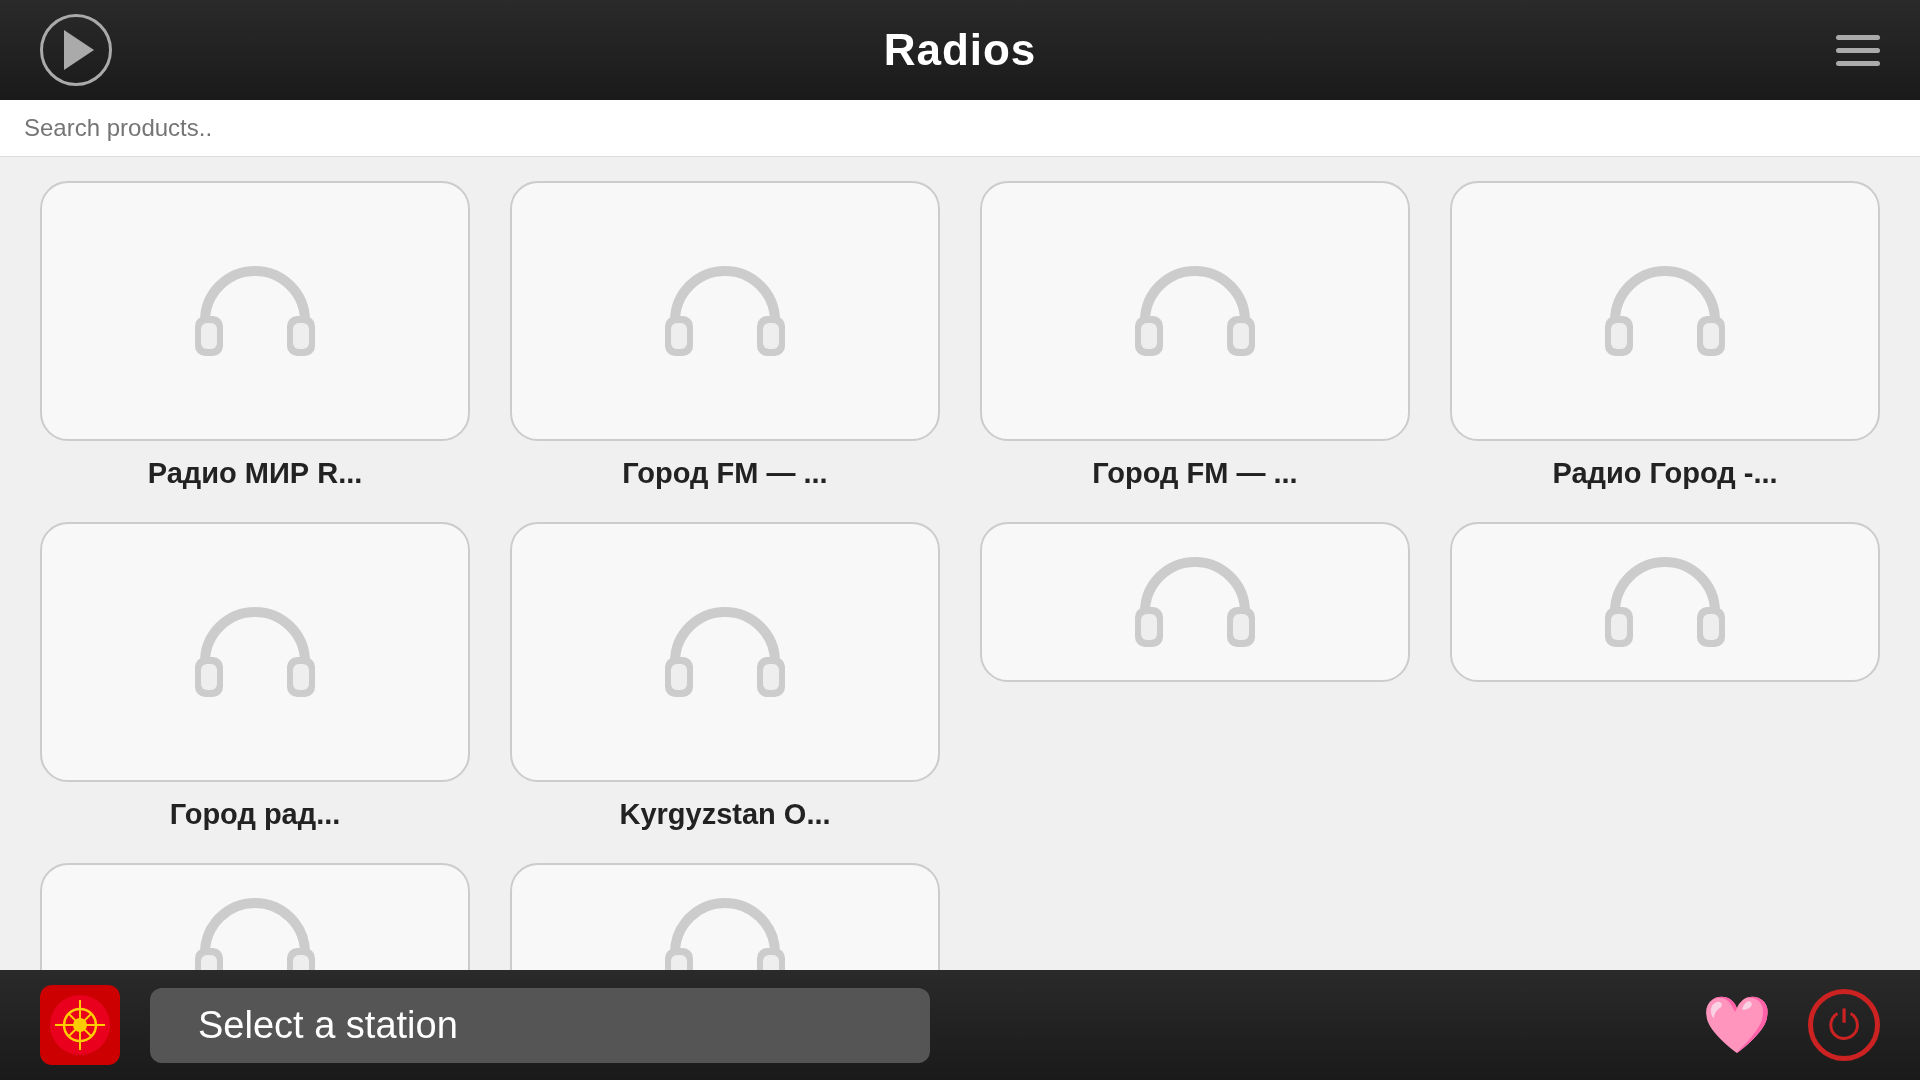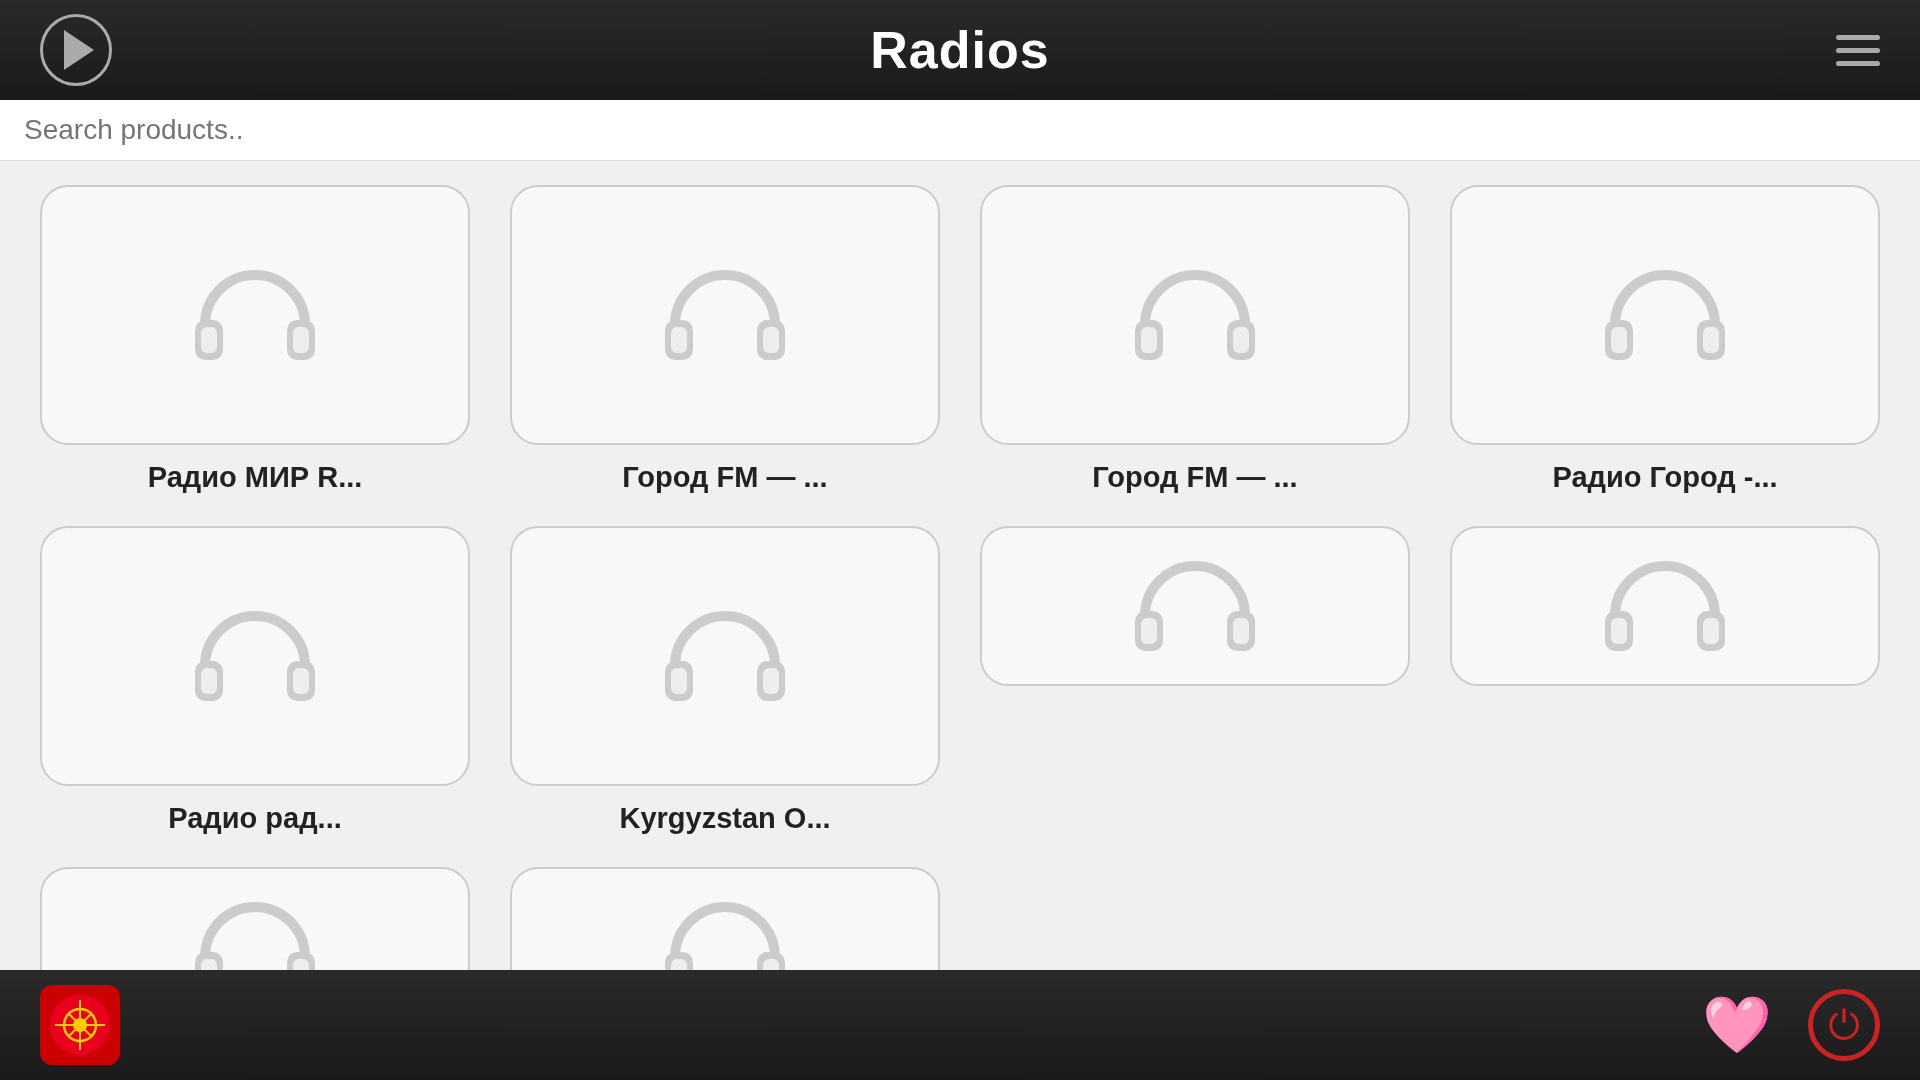--- a/index.html
+++ b/index.html
@@ -20,21 +20,21 @@
       height: 100px;
       display: flex;
       align-items: center;
       justify-content: space-between;
       padding: 0 40px;
       flex-shrink: 0;
     }
 
     .header-title {
       color: #ffffff;
-      font-size: 52px;
+      font-size: 44px;
       font-weight: 700;
       letter-spacing: 1px;
       position: absolute;
       left: 50%;
       transform: translateX(-50%);
     }
 
     .play-button-circle {
       width: 72px;
       height: 72px;
@@ -76,21 +76,21 @@
       background: #ffffff;
       border-bottom: 1px solid #dddddd;
       padding: 14px 24px;
       flex-shrink: 0;
     }
 
     .search-input {
       width: 100%;
       border: none;
       outline: none;
-      font-size: 28px;
+      font-size: 24px;
       color: #6d28d9;
       background: transparent;
     }
 
     
     .main-content {
       flex: 1;
       overflow-y: auto;
       padding: 24px 40px;
       background: #f0f0f0;
@@ -301,21 +301,21 @@
 
           <rect x="10" y="65" width="28" height="40" rx="10" ry="10" fill="#cccccc"></rect>
 
           <rect x="102" y="65" width="28" height="40" rx="10" ry="10" fill="#cccccc"></rect>
 
           <rect x="16" y="72" width="16" height="26" rx="6" ry="6" fill="#eeeeee"></rect>
 
           <rect x="108" y="72" width="16" height="26" rx="6" ry="6" fill="#eeeeee"></rect>
         </svg>
       </div>
-      <div class="station-name">Радио рад...</div>
+      <div class="station-name">Город рад...</div>
     </div>
       <div class="station-card">
       <div class="station-icon-box" style="">
         <svg class="headphones-svg" viewBox="0 0 140 120">
 
           <path d="M 20 70 A 50 50 0 0 1 120 70" fill="none" stroke="#cccccc" stroke-width="10" stroke-linecap="round"></path>
 
           <rect x="10" y="65" width="28" height="40" rx="10" ry="10" fill="#cccccc"></rect>
 
           <rect x="102" y="65" width="28" height="40" rx="10" ry="10" fill="#cccccc"></rect>
@@ -410,20 +410,21 @@
       <line x1="19" y1="19" x2="41" y2="41" stroke="#ffcc00" stroke-width="2"></line>
       <line x1="41" y1="19" x2="19" y2="41" stroke="#ffcc00" stroke-width="2"></line>
 
       <line x1="30" y1="5" x2="30" y2="14" stroke="#ffcc00" stroke-width="2"></line>
       <line x1="55" y1="30" x2="46" y2="30" stroke="#ffcc00" stroke-width="2"></line>
       <line x1="30" y1="55" x2="30" y2="46" stroke="#ffcc00" stroke-width="2"></line>
       <line x1="5" y1="30" x2="14" y2="30" stroke="#ffcc00" stroke-width="2"></line>
     </svg>
   </div>
 
+  <div class="select-station-text">Select a station</div>
 
   <div class="bottom-right-icons">
     <span class="heart-icon">🩷</span>
     <div class="power-button">
       <span class="power-icon-inner">⏻</span>
     </div>
   </div>
 </div>
 
 </body></html>

